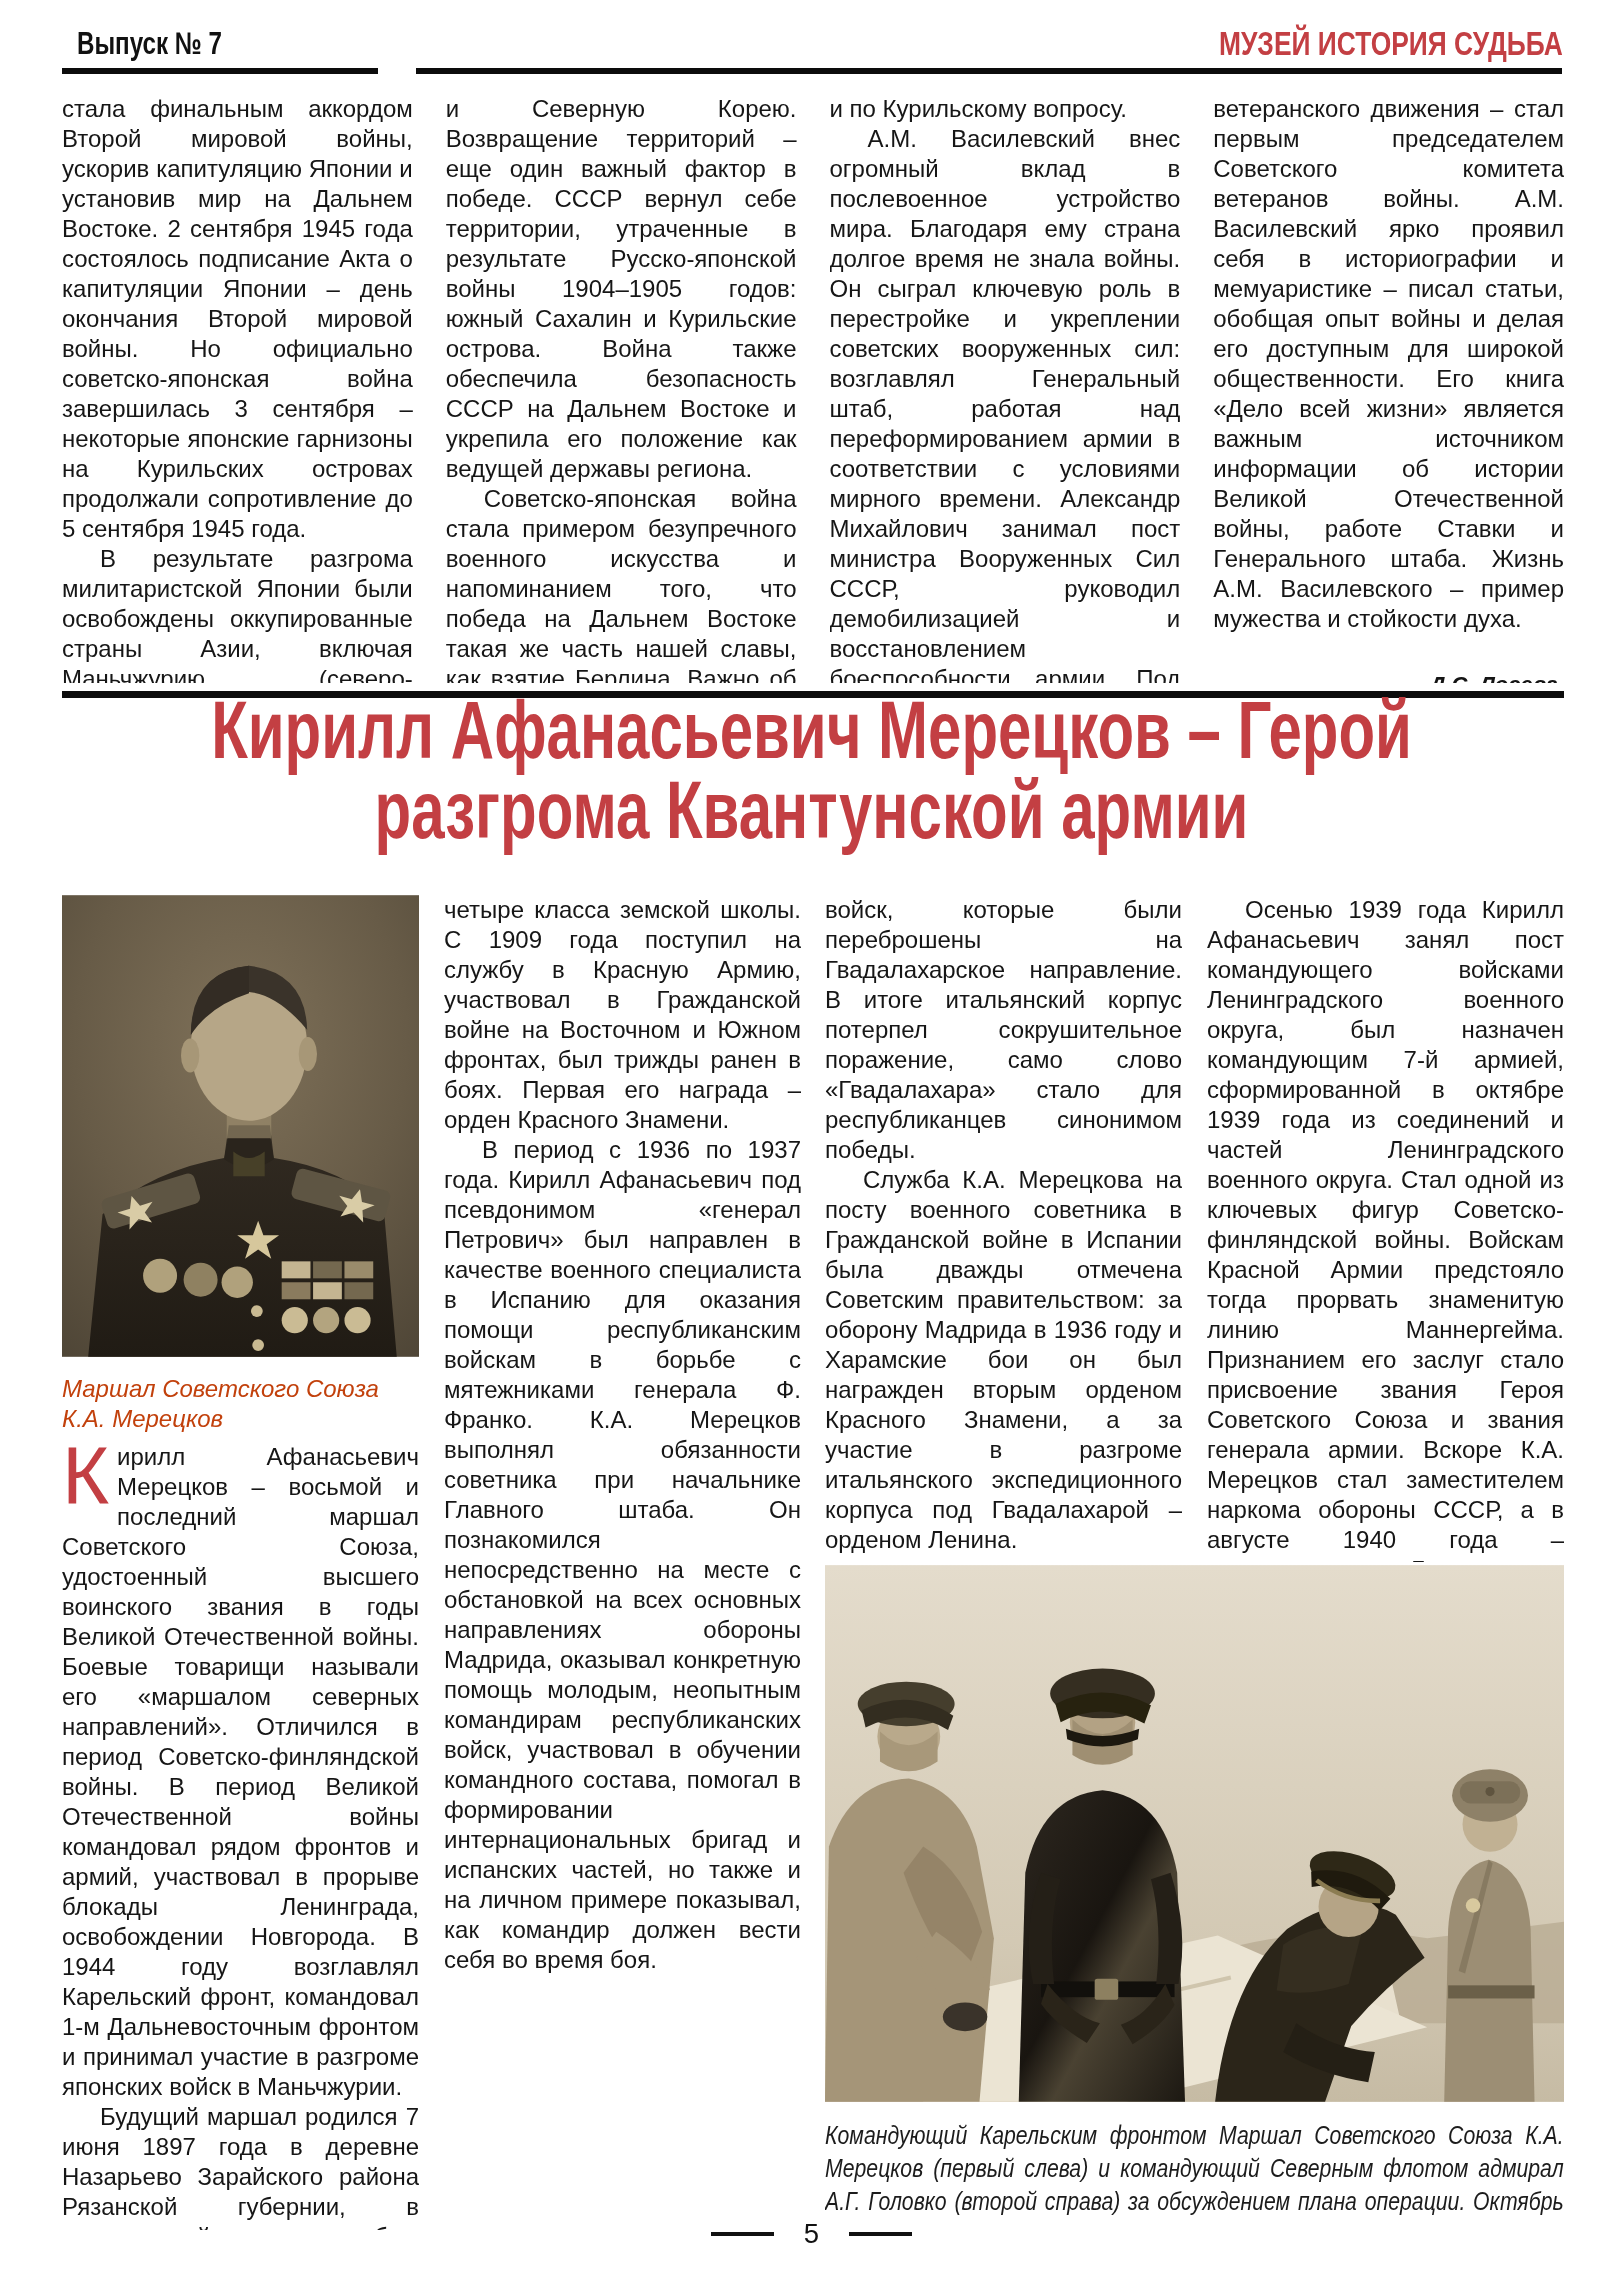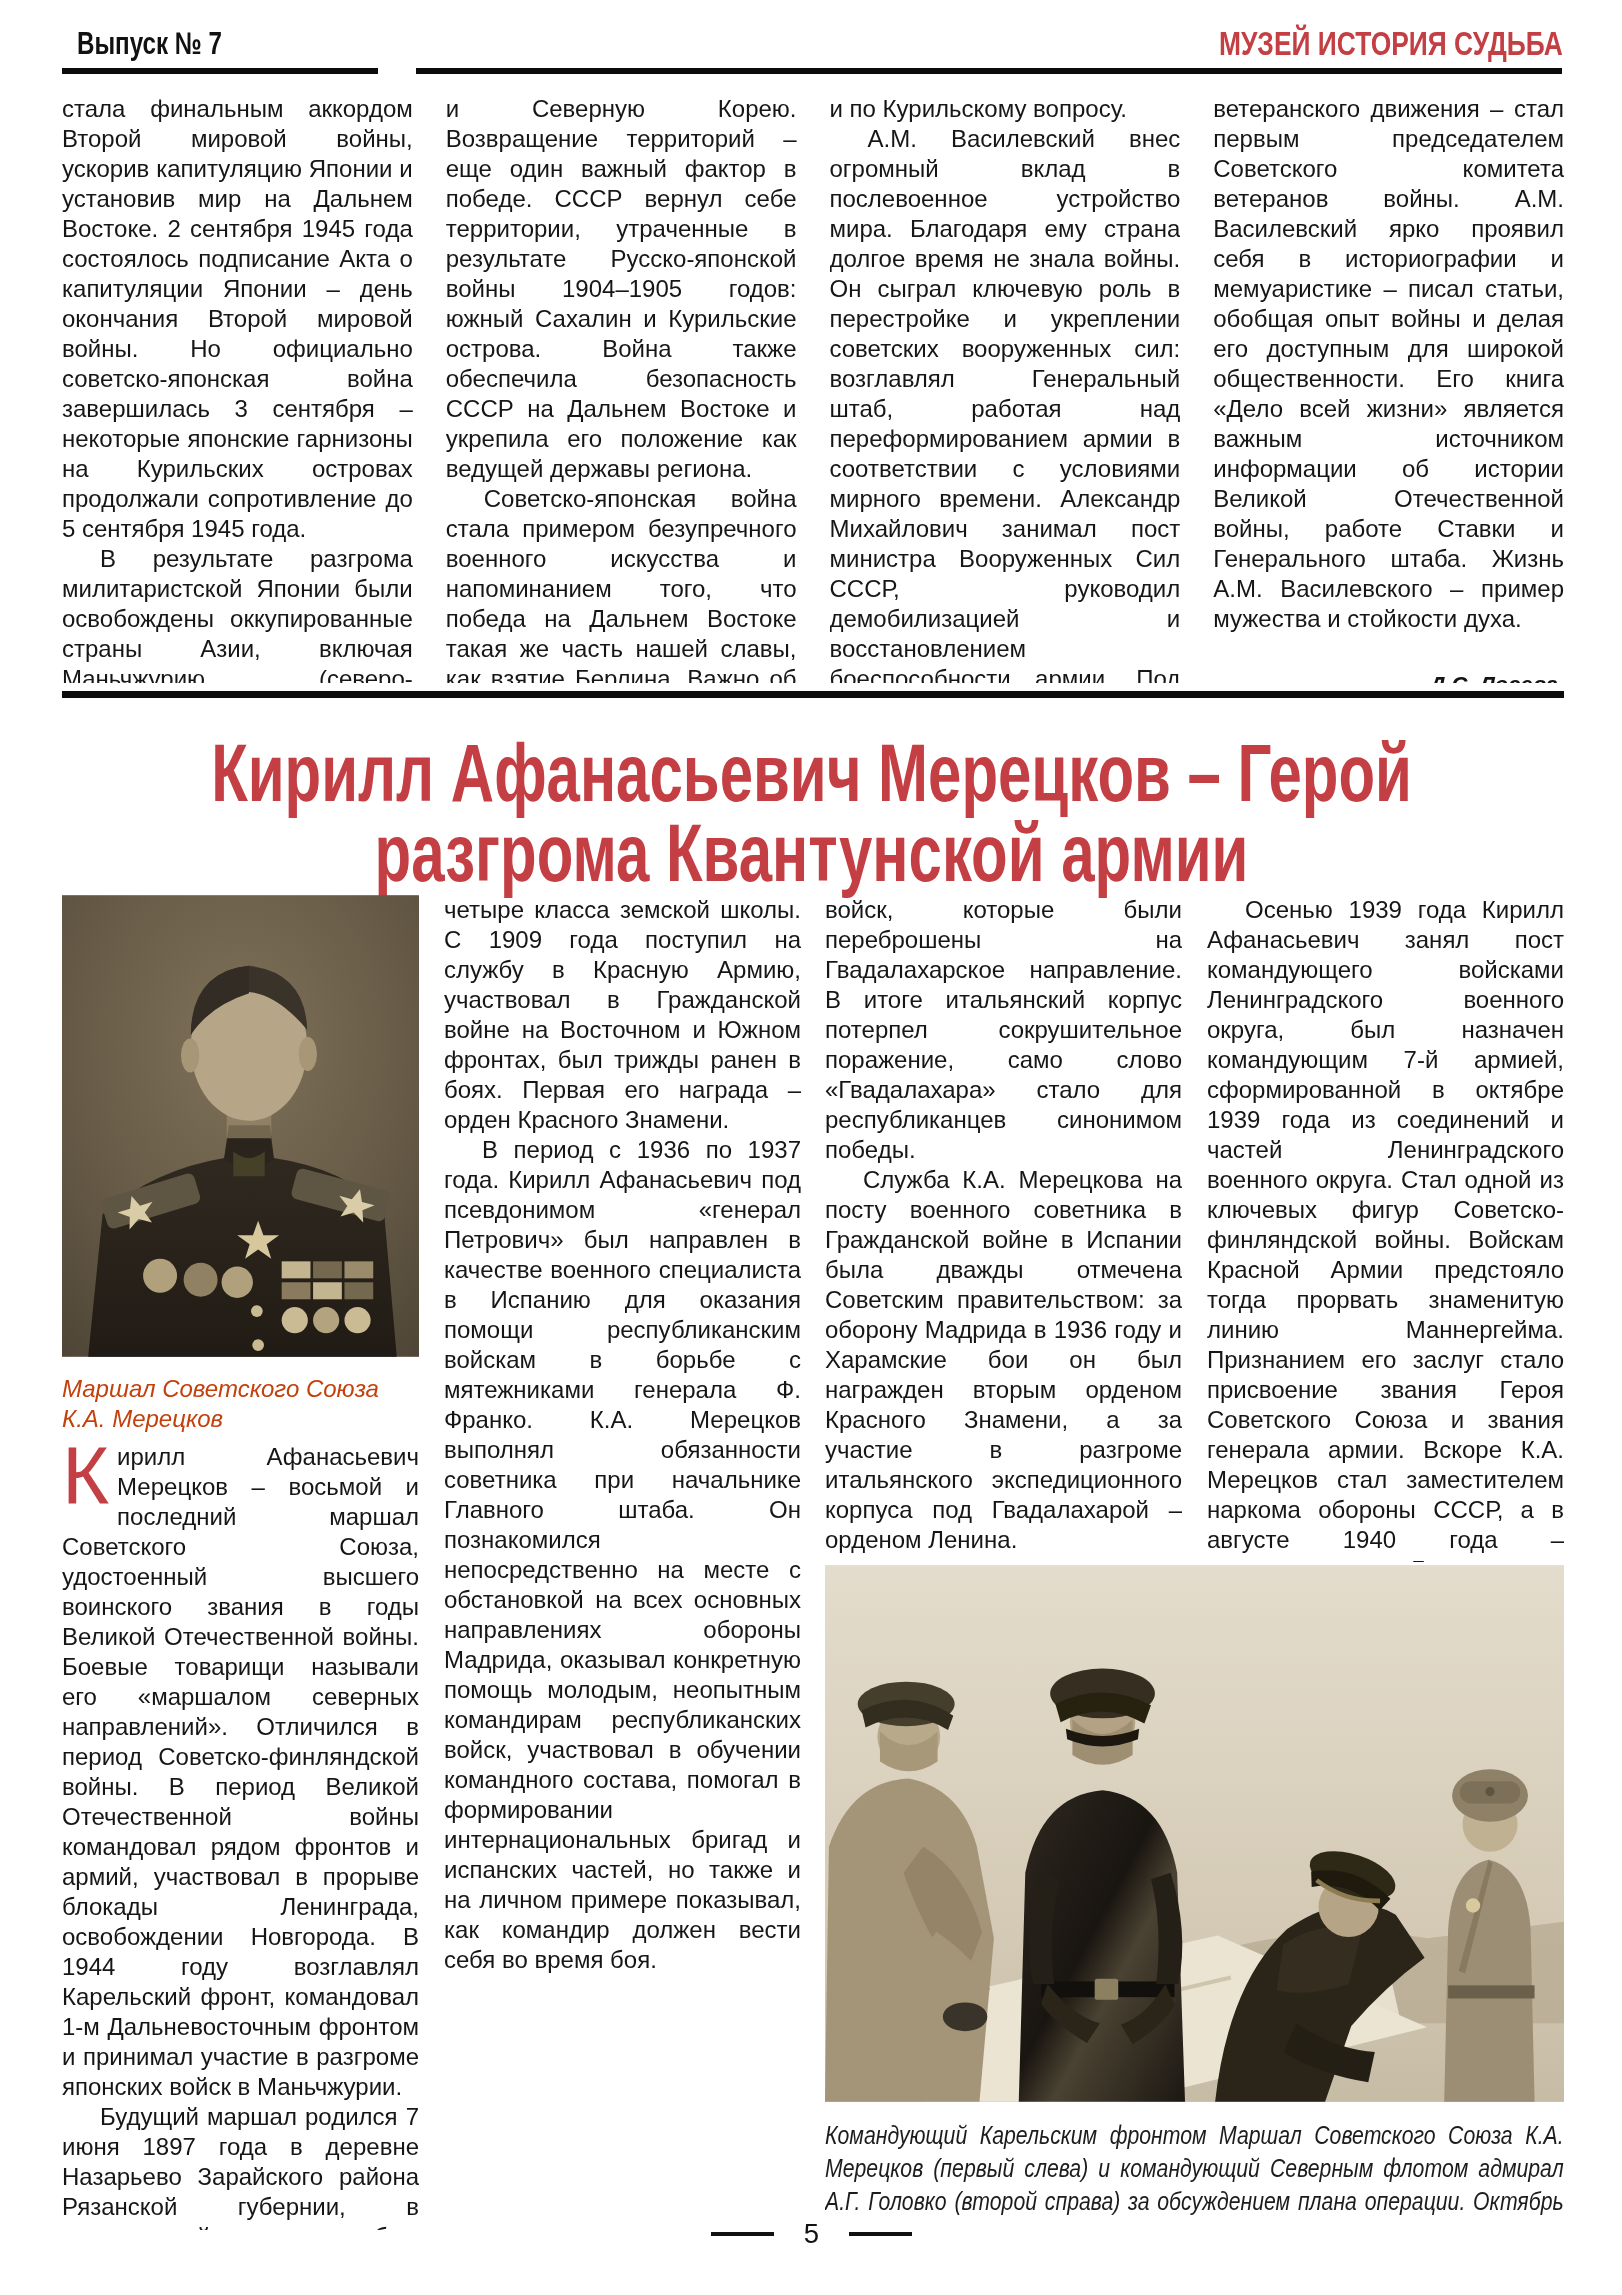--- a/index.html
+++ b/index.html
@@ -25,21 +25,21 @@
       color:#161616; }
   .tcol p.ind, .fcol p.ind { text-indent:38px; }
   p.cont { text-align-last:justify; }
 
   .sig { margin-top:34px; text-align:right; }
   .sig .sig-name { font-size:22px; font-weight:700; font-style:italic; line-height:34px; }
   .sig .sig-role { font-size:25px; font-style:italic; line-height:33px; }
 
   
   .mid-rule { position:absolute; left:62px; top:691px; width:1502px; height:6.5px; background:#0c0c0c; }
-  .headline { position:absolute; left:0; top:733px; width:1623px; text-align:center; color:#c33f43; }
+  .headline { position:absolute; left:0; top:690px; width:1623px; text-align:center; color:#c33f43; }
   .headline .hl-line { font-size:81px; line-height:80px; font-weight:700;
                        transform:scaleX(0.74); transform-origin:center; white-space:nowrap; }
 
   
   .fcol { position:absolute; top:895px; width:357px; overflow:hidden; }
   .fcol1 { left:62px;   height:1335px; }
   .fcol2 { left:444px;  height:1335px; }
   .fcol3 { left:825px; height:661px; }
   .fcol4 { left:1207px; height:667px; }
 

